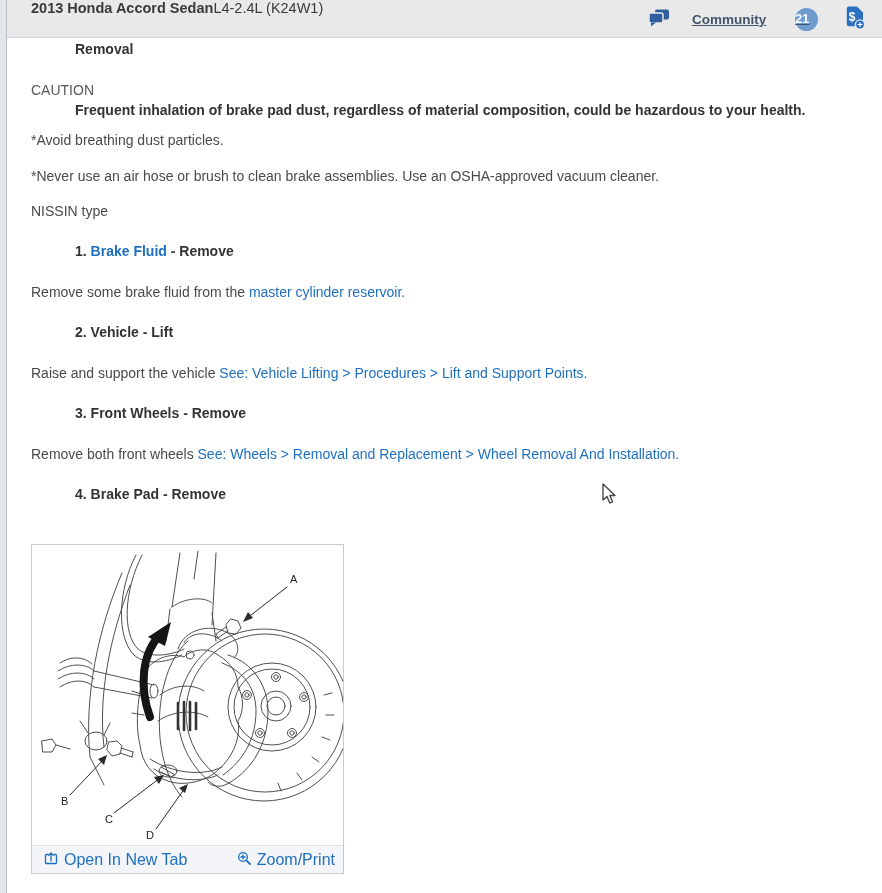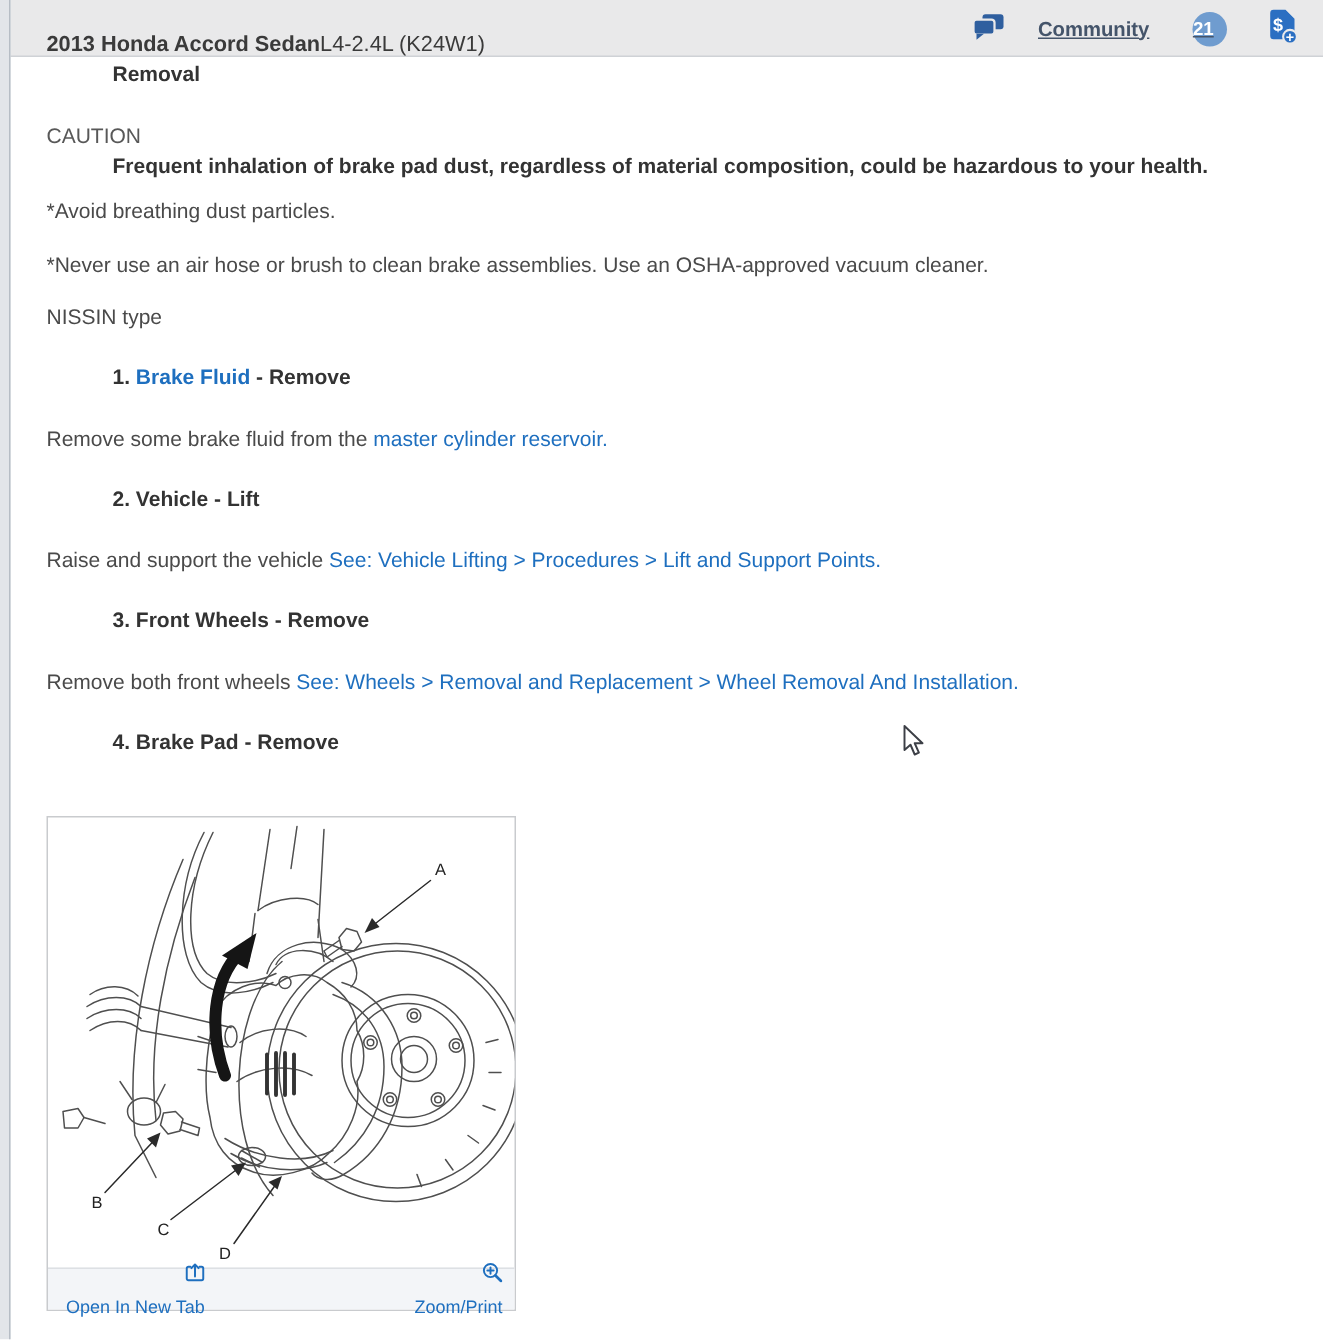--- a/index.html
+++ b/index.html
@@ -12,21 +12,21 @@
   body{position:relative;}
 
   
   .left-strip{position:absolute;left:0;top:0;width:7px;height:893px;
     background:#e2e5e9;border-right:1px solid #b6bdc5;z-index:3;}
 
   
   .header{position:absolute;left:7px;top:0;right:0;height:38px;
     background:#e9e9ea;border-bottom:1px solid #cfd2d6;z-index:2;}
   .title{position:absolute;left:24px;top:0;height:38px;display:flex;
-    align-items:flex-end;font-size:14.5px;color:#3a3a3a;white-space:nowrap;}
+    align-items:flex-start;font-size:14.5px;color:#3a3a3a;white-space:nowrap;}
   .title .b{font-weight:bold;}
   .hdr-right{position:absolute;left:641px;top:0;height:38px;display:flex;
     align-items:center;white-space:nowrap;}
   .hdr-btn{display:flex;align-items:center;gap:22px;cursor:pointer;
     color:var(--header-text);font-size:13.5px;font-weight:bold;text-decoration:underline;}
   .badge{display:inline-block;width:23px;height:23px;border-radius:50%;
     background:var(--badge-blue);color:#fff;font-size:12.5px;font-weight:bold;
     line-height:23px;margin-left:7px;}
   .cq{margin-left:26px;}
 
@@ -38,22 +38,22 @@
   a.lnk{color:var(--link);text-decoration:none;cursor:pointer;}
   a.lnk.b{font-weight:bold;}
 
   
   .figure{position:absolute;left:31px;top:544px;width:313px;height:330px;
     border:1px solid #c9cbce;background:#fff;}
   .fig-canvas{position:absolute;left:0;top:0;width:311px;height:300px;}
   .fig-footer{position:absolute;left:0;bottom:0;width:311px;height:28px;
     background:#f3f5f8;border-top:1px solid #dde0e4;display:flex;
     align-items:center;justify-content:space-between;padding:0 8px 0 12px;}
-  .fig-link{display:flex;align-items:flex-end;gap:6px;color:var(--link);
-    font-size:12px;cursor:pointer;text-decoration:none;flex-direction:column;}
+  .fig-link{display:flex;align-items:center;gap:6px;color:var(--link);
+    font-size:16px;cursor:pointer;text-decoration:none;}
 
   .cursor{position:absolute;left:602px;top:483px;z-index:5;}
 
   svg text.lbl{font-family:"Liberation Sans",sans-serif;font-size:11px;fill:#222;}
 </style>
 </head>
 <body>
 
 <div class="left-strip"></div>
 

